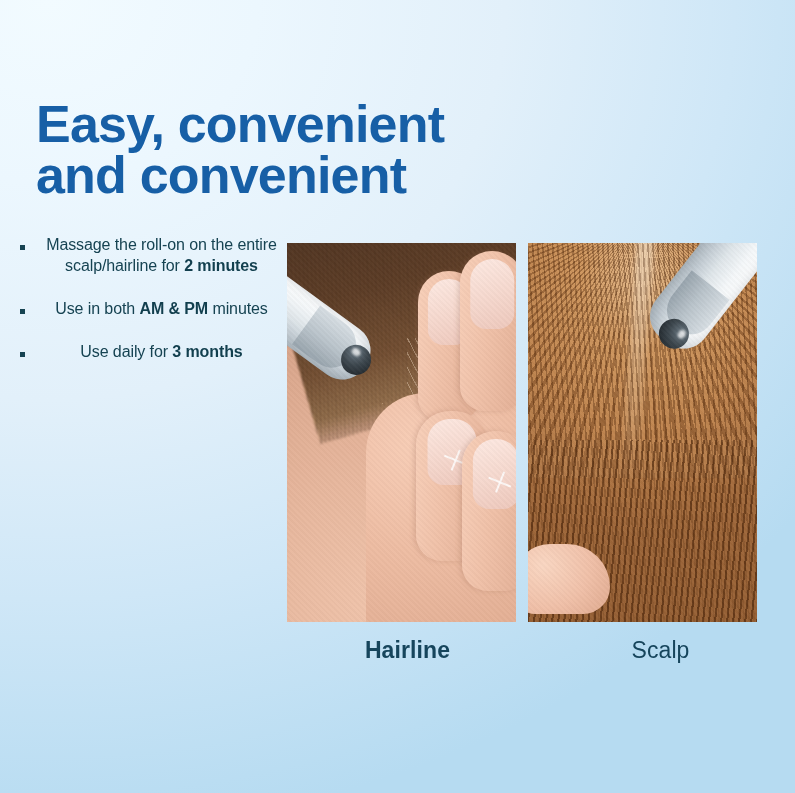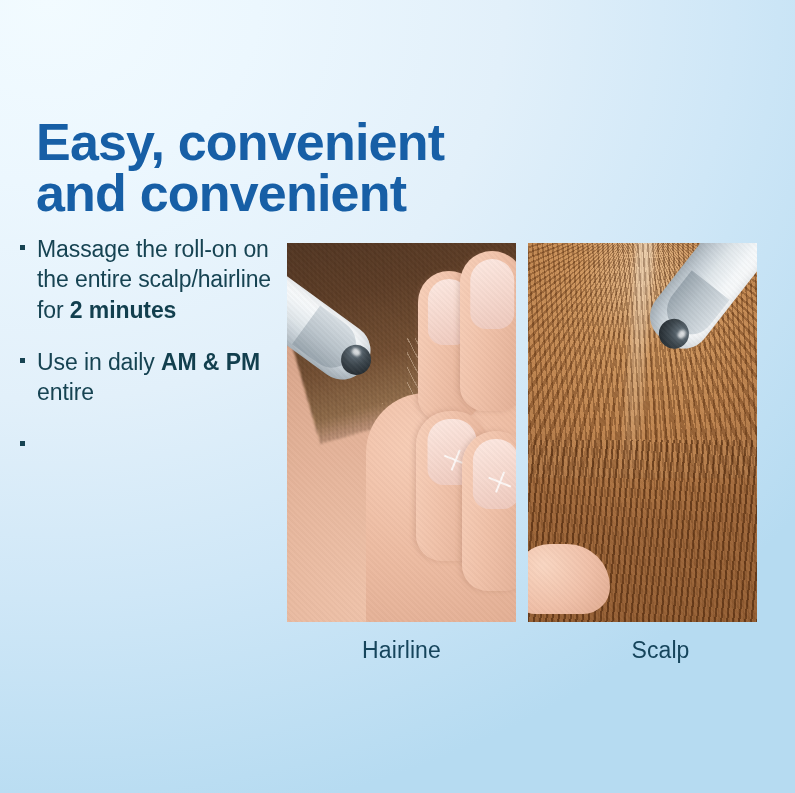--- a/index.html
+++ b/index.html
@@ -20,21 +20,21 @@
     height: 793px;
     background:
       radial-gradient(120% 105% at 6% 0%, #f2fbff 0%, #ecf7fe 22%, #e2f0fa 48%, #cfe7f7 72%, #b6dbf1 100%);
     overflow: hidden;
   }
 
   
   #headline {
     position: absolute;
     left: 36px;
-    top: 82px;
+    top: 64px;
     width: 520px;
     color: #175fa6;
     font-weight: 800;
     font-size: 52px;
     line-height: 0.98;
     letter-spacing: -0.8px;
     font-family: "Liberation Sans", sans-serif;
   }
   #headline .hl-line {
     display: block;
@@ -49,24 +49,25 @@
     width: 268px;
     margin: 0;
     padding: 0;
     list-style: none;
   }
   .step-item {
     position: relative;
     padding-left: 19px;
     margin-bottom: 22px;
     color: #164352;
-    font-size: 23px;
+    font-size: 16px;
     line-height: 1.32;
     font-weight: 400;
     letter-spacing: -0.1px;
+    text-align: center;
   }
   .step-item:last-child { margin-bottom: 0; }
   .step-bullet {
     position: absolute;
     left: 2px;
     top: 11px;
     width: 5px;
     height: 5px;
     background: #164352;
   }
@@ -343,44 +344,45 @@
   .photo-caption {
     position: absolute;
     top: 637px;
     width: 229px;
     text-align: center;
     color: #16455c;
     font-size: 23px;
     font-weight: 400;
     letter-spacing: 0.1px;
   }
-  #caption-hairline { left: 287px; }
+  #caption-hairline { left: 293px; font-weight: bold; }
   #caption-scalp    { left: 546px; }
 </style>
 </head>
 <body>
 
 <div id="promo-card">
 
   <h1 id="headline">
     <span class="hl-line">Easy, convenient</span>
     <span class="hl-line">and convenient</span>
   </h1>
 
   <ul id="steps-list">
     <li class="step-item">
       <span class="step-bullet"></span>
       <span class="step-text"><span>Massage the roll-on on the entire scalp/hairline for </span><b>2 minutes</b></span>
     </li>
     <li class="step-item">
       <span class="step-bullet"></span>
-      <span class="step-text"><span>Use in daily </span><b>AM &amp; PM</b><span> entire</span></span>
+      <span class="step-text"><span>Use in both </span><b>AM &amp; PM</b><span> minutes</span></span>
     </li>
     <li class="step-item">
       <span class="step-bullet"></span>
+      <span class="step-text"><span>Use daily for </span><b>3 months</b></span>
     </li>
   </ul>
 
   <div id="photo-row">
 
     <div class="photo-panel" id="panel-hairline">
       <div class="skin-base"></div>
       <div class="hair-mass">
         <div class="hair-strands"></div>
       </div>

